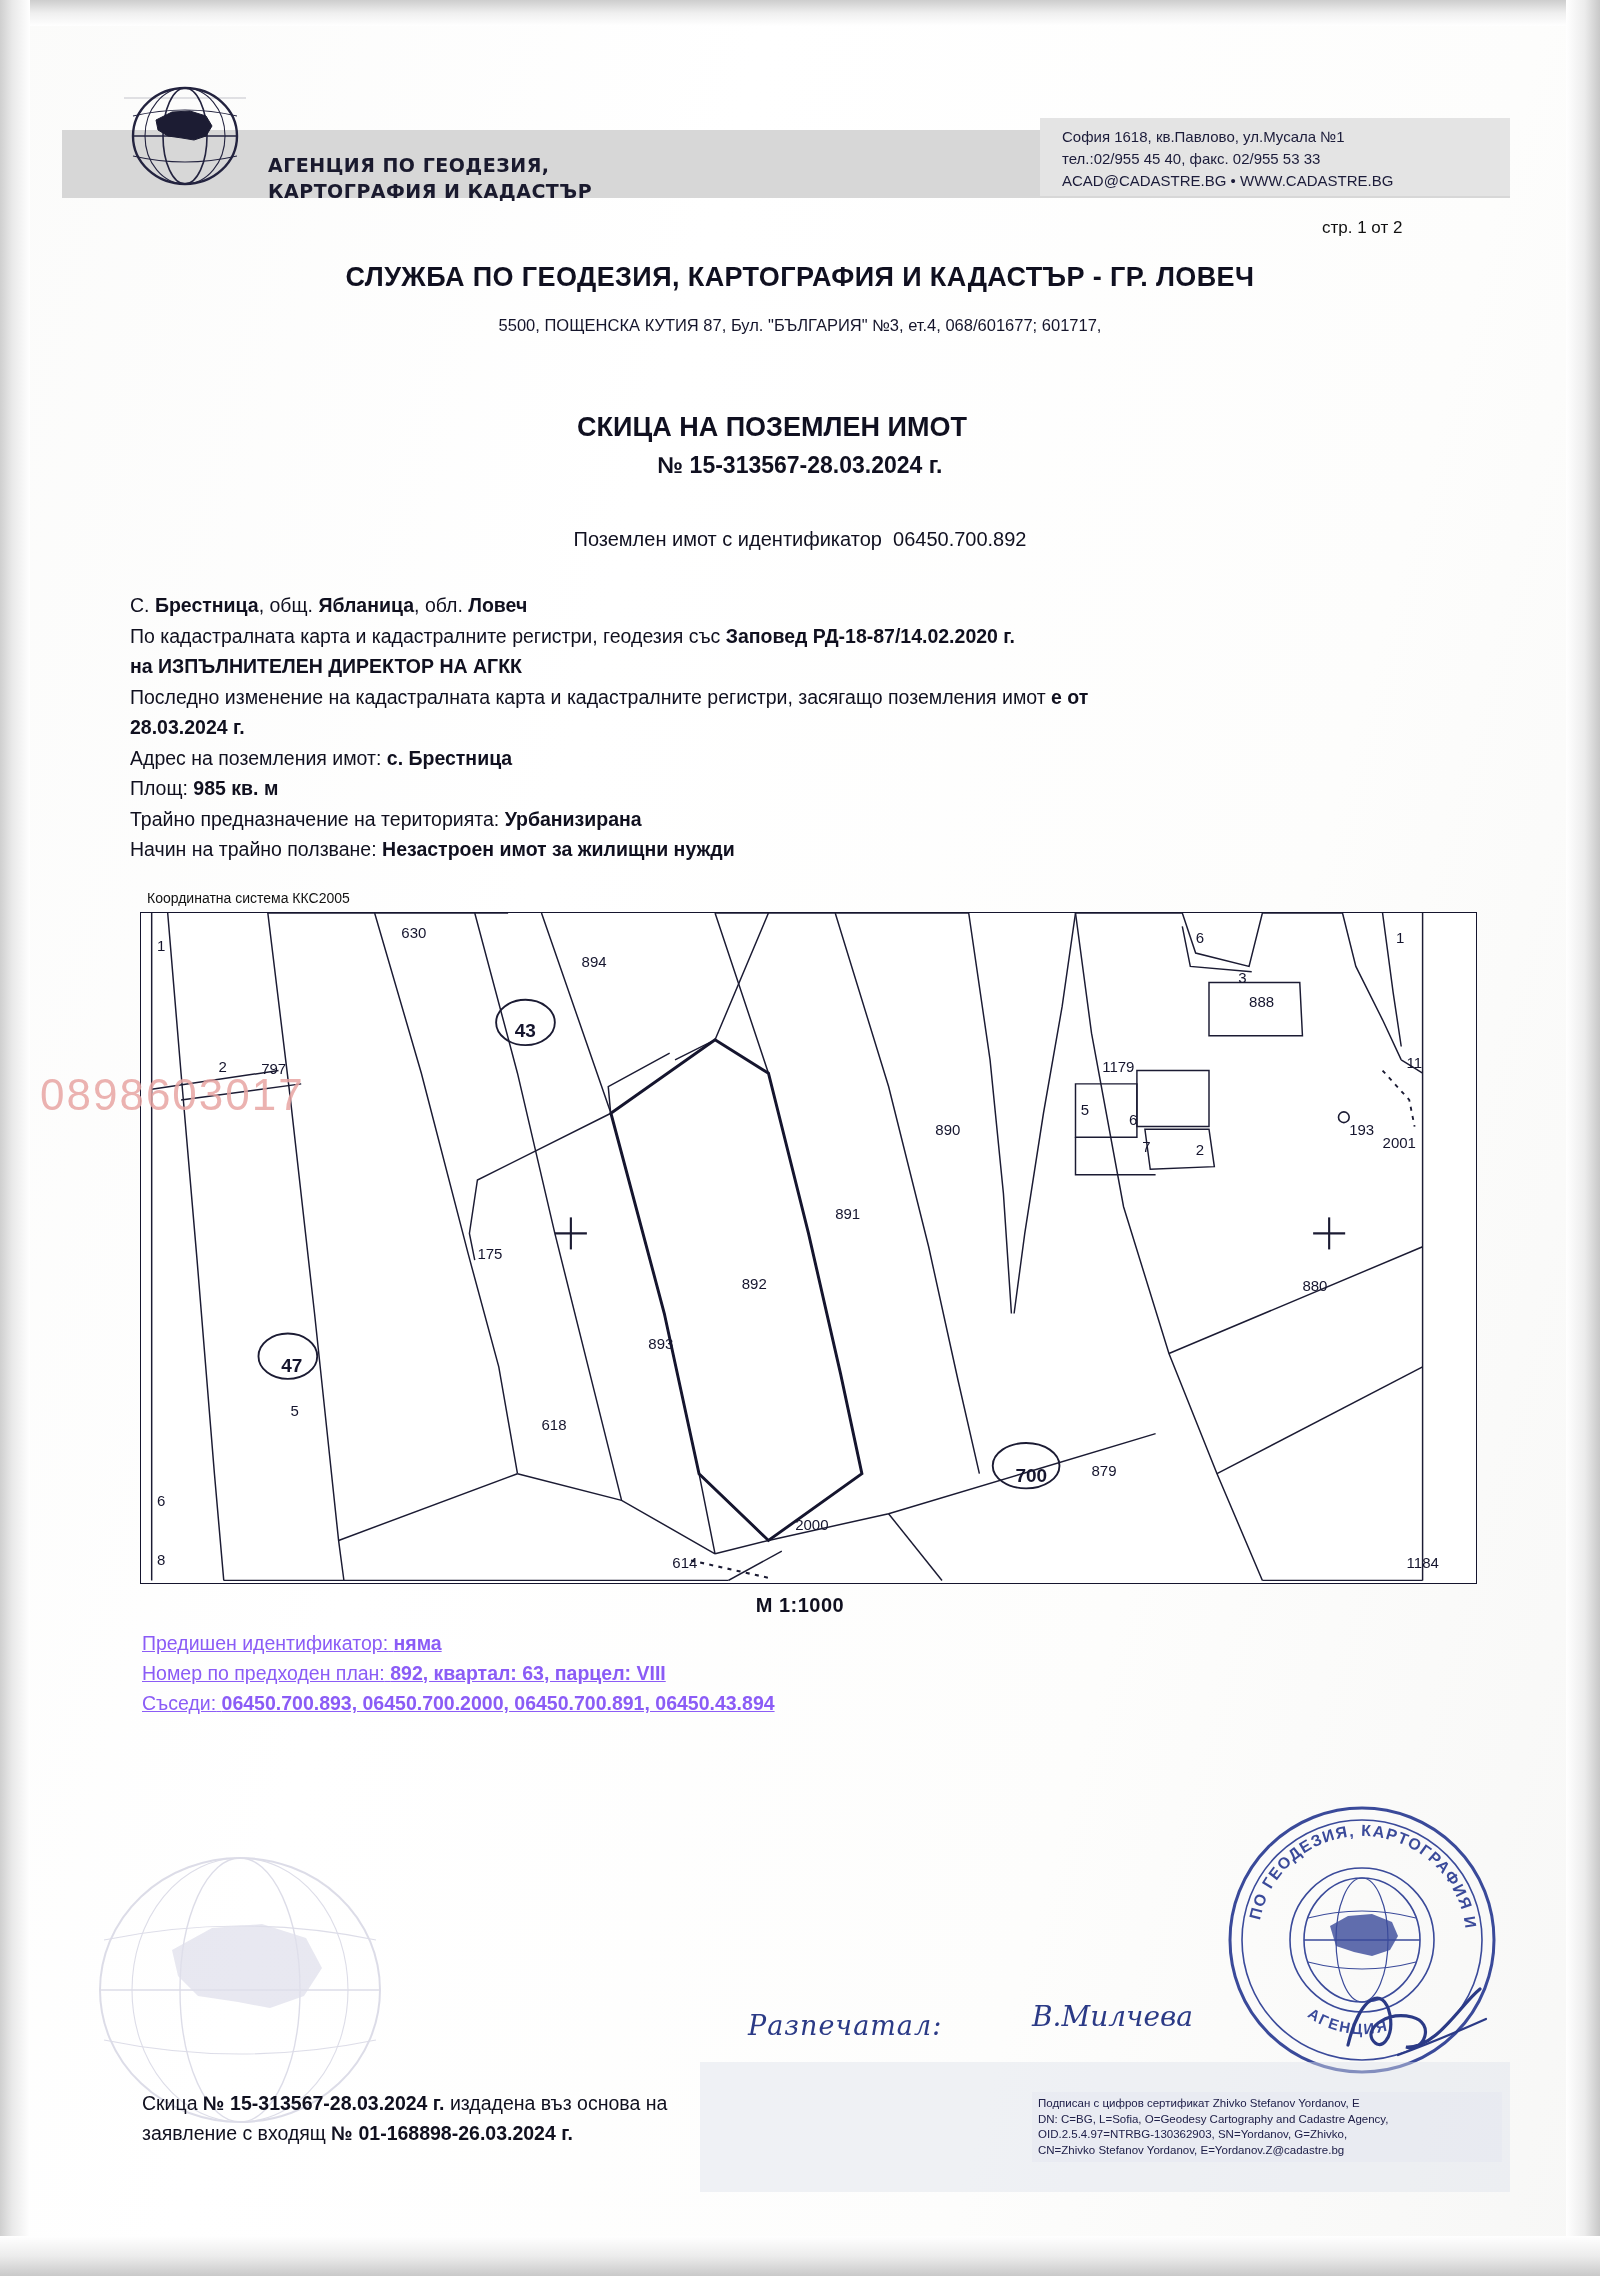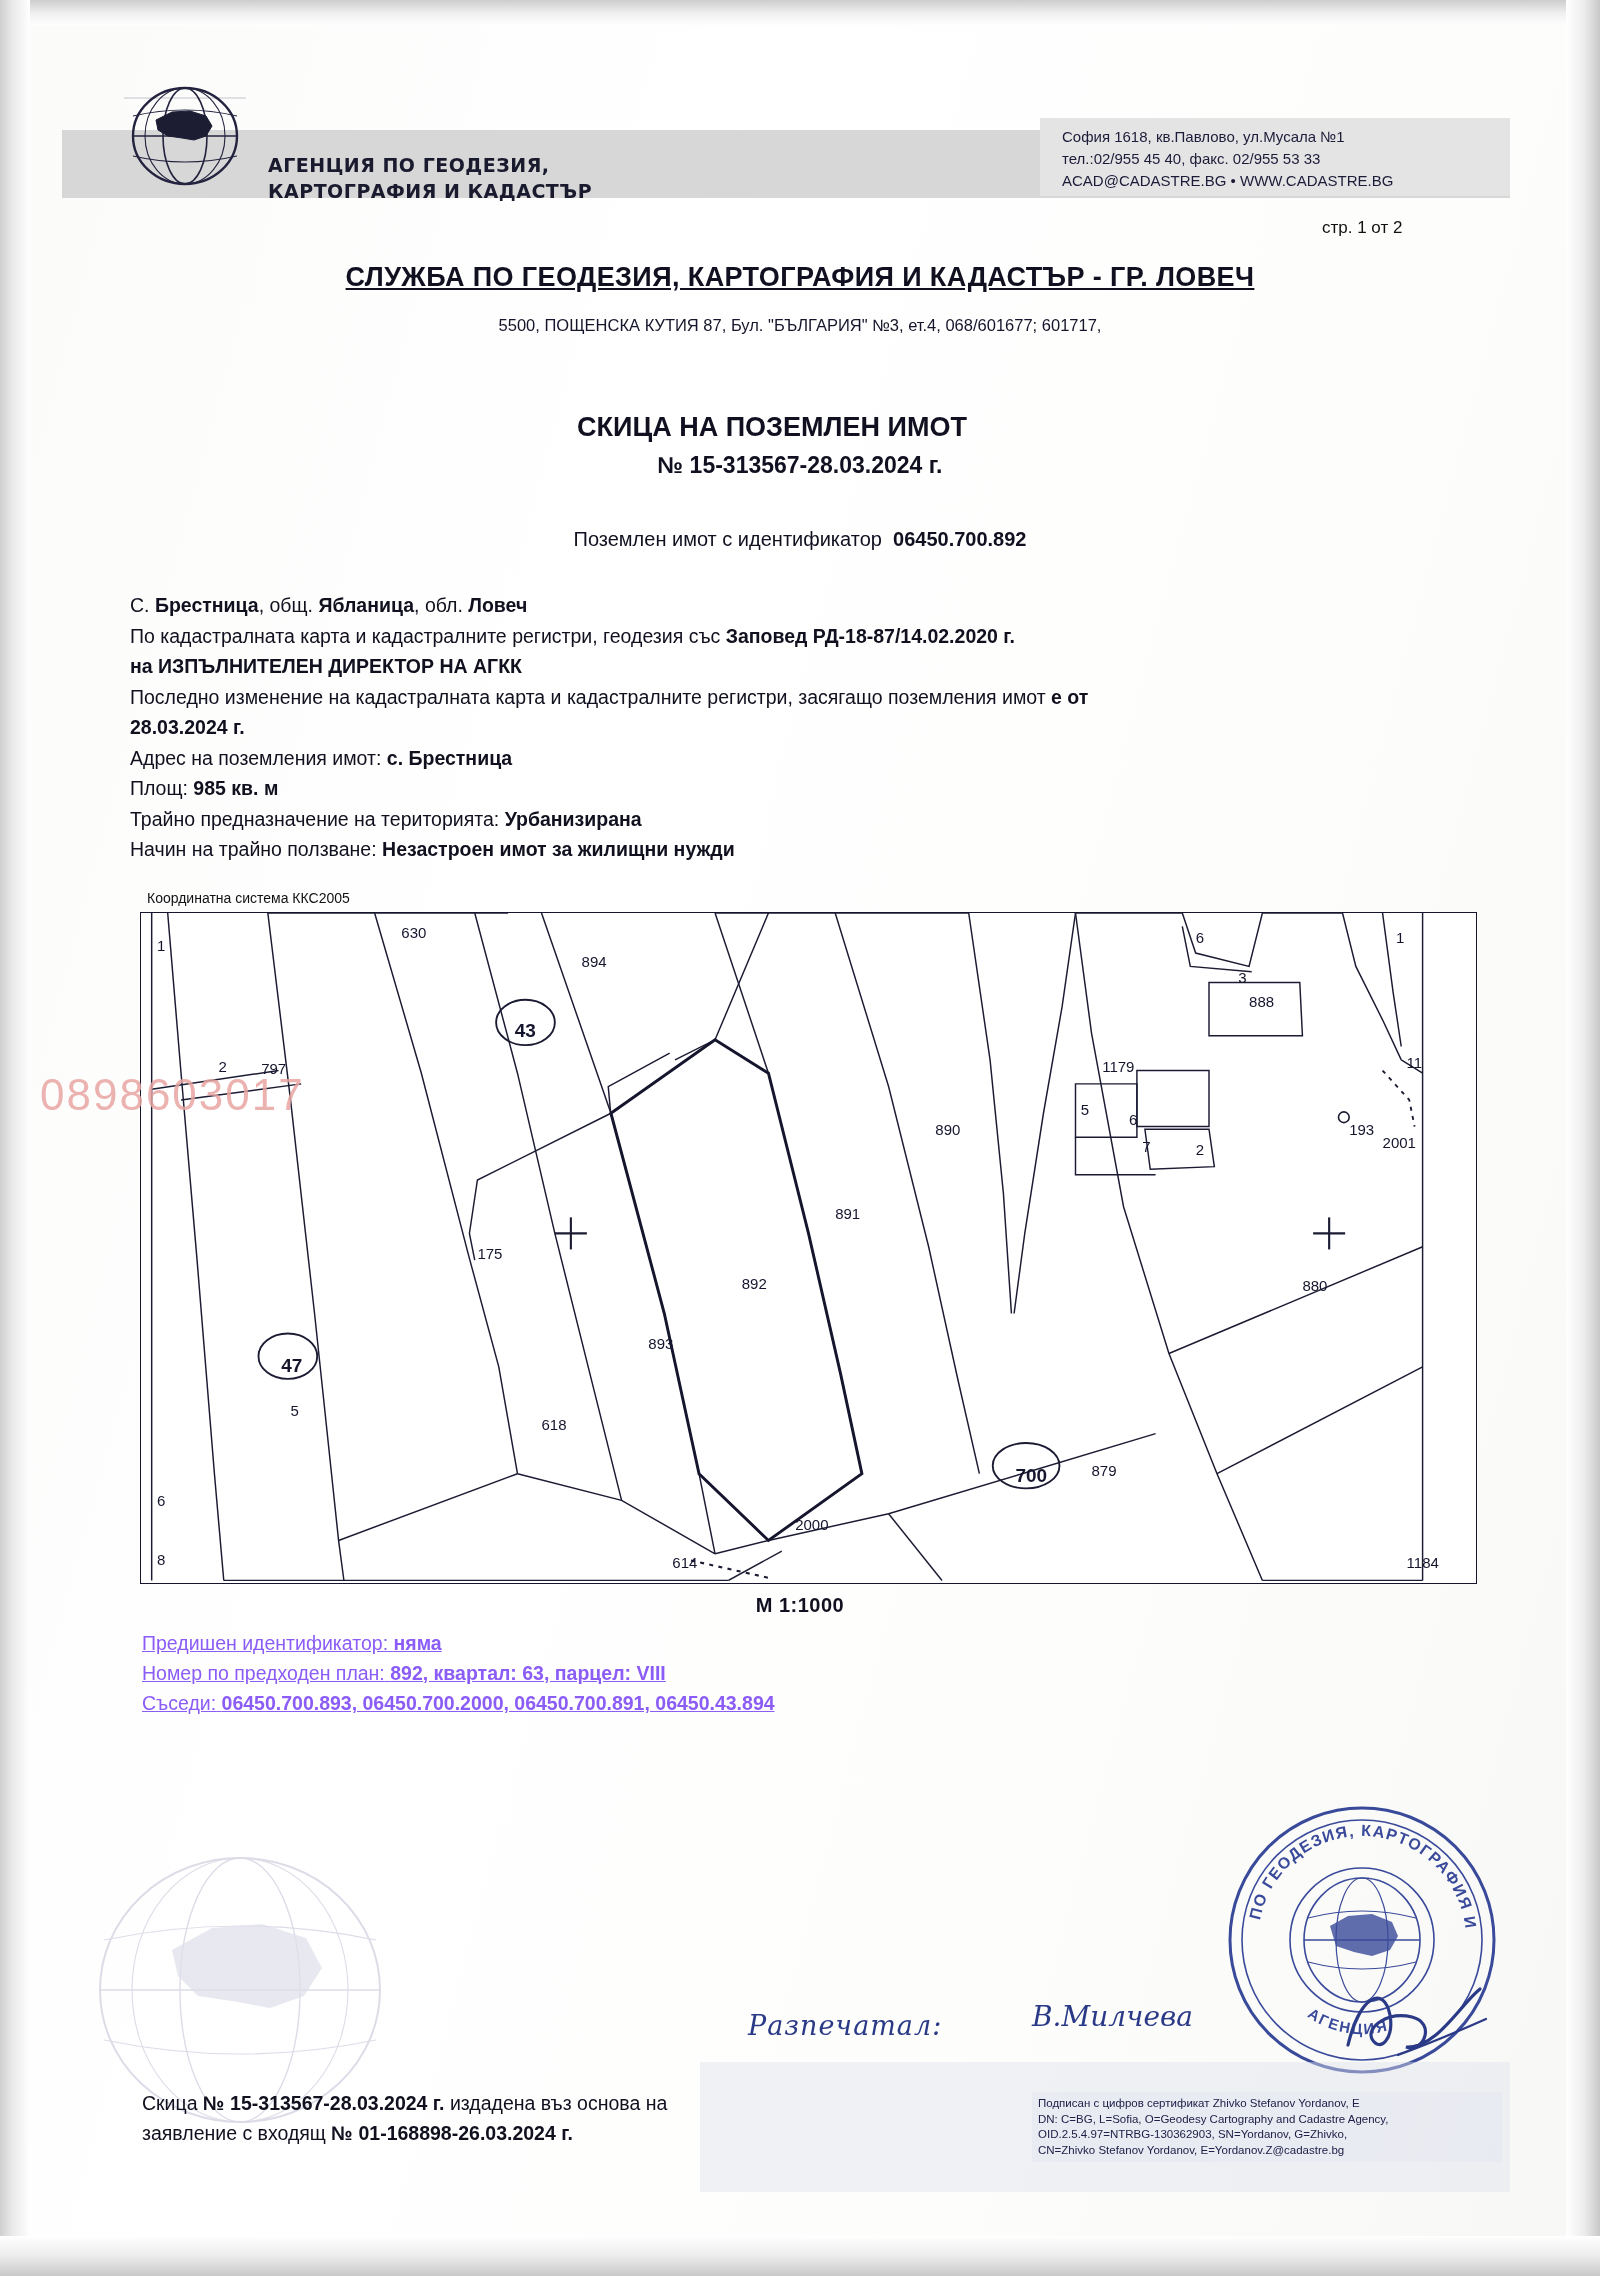--- a/index.html
+++ b/index.html
@@ -88,21 +88,20 @@
 
   
   .office-title {
     position: absolute;
     top: 262px; left: 0; width: 1600px;
     text-align: center;
     font-size: 27px;
     font-weight: 700;
     letter-spacing: 0.4px;
     color: #101020;
-    text-decoration: underline;
   }
   .office-addr {
     position: absolute;
     top: 312px; left: 0; width: 1600px;
     text-align: center;
     font-size: 16.5px;
     line-height: 27px;
     color: #15152b;
   }
   .doc-title {
@@ -121,21 +120,21 @@
     font-weight: 700;
     color: #101020;
   }
   .ident-line {
     position: absolute;
     top: 528px; left: 0; width: 1600px;
     text-align: center;
     font-size: 20px;
     color: #101020;
   }
-  .ident-line b { font-weight: 700; }
+  .ident-line b { font-weight: 400; }
 
   
   .body-block {
     position: absolute;
     left: 130px; top: 590px;
     width: 1330px;
     font-size: 19.5px;
     line-height: 30.5px;
     color: #10101f;
   }

